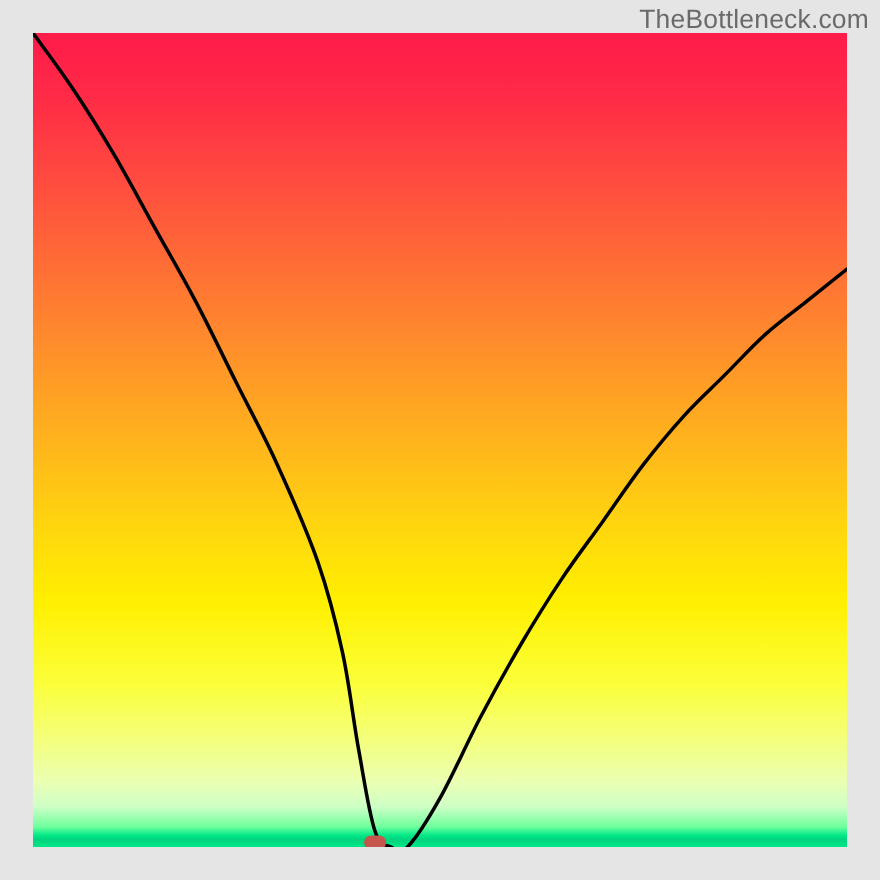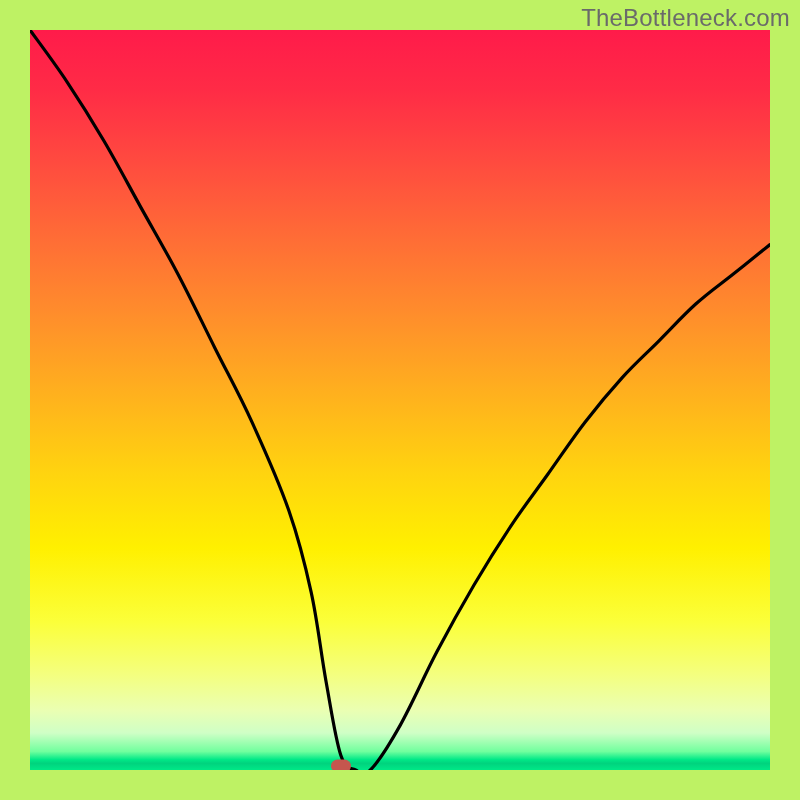--- a/index.html
+++ b/index.html
@@ -10,21 +10,21 @@
     background: #000;
     font-family: Arial, Helvetica, sans-serif;
     overflow: hidden;
   }
   .frame {
     position: absolute;
     left: 0;
     top: 0;
     width: 800px;
     height: 800px;
-    background: #bef264;
+    background: #e5e5e5;
   }
   .watermark {
     position: absolute;
     top: 4px;
     right: 10px;
     color: #6a6a6a;
     font-size: 24px;
     font-weight: 400;
     letter-spacing: 0.2px;
     pointer-events: none;

